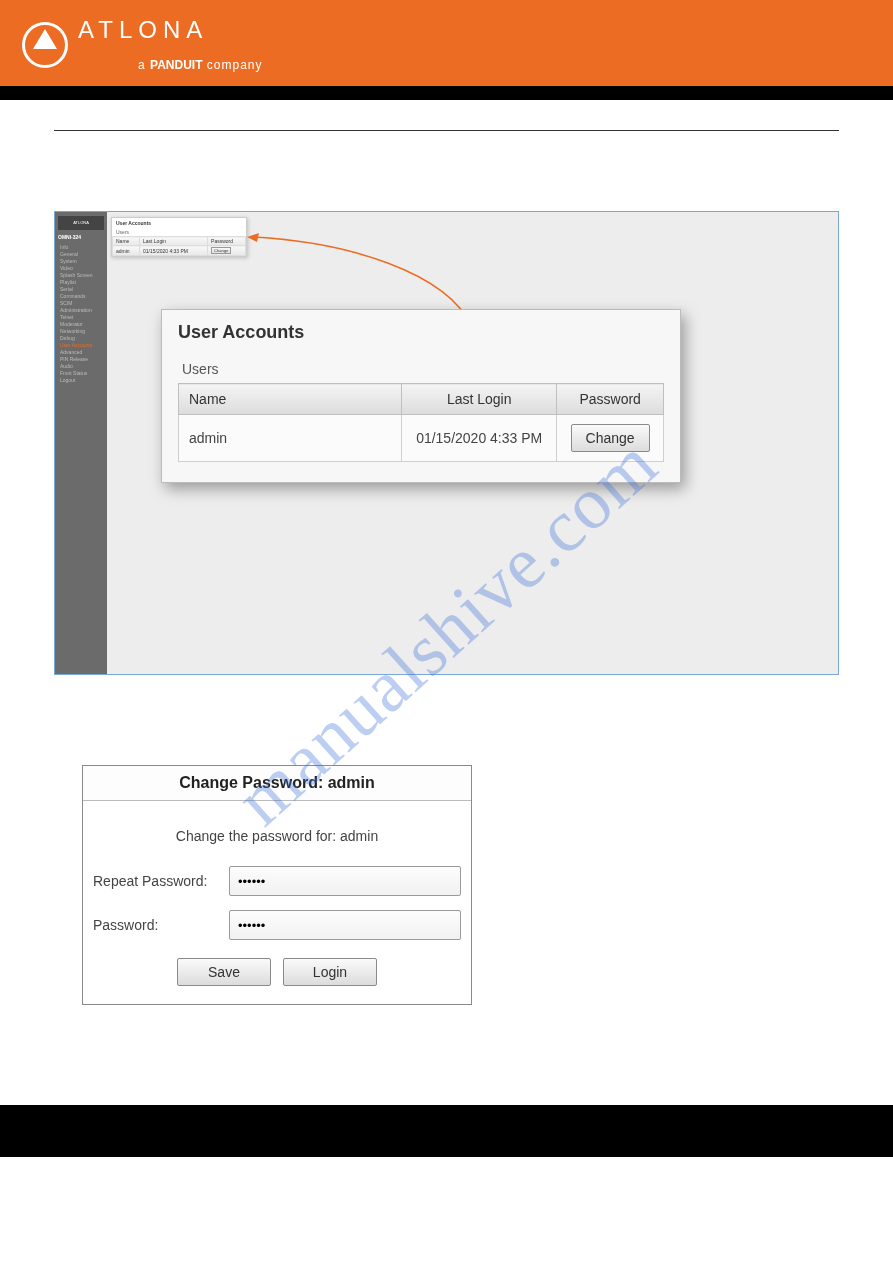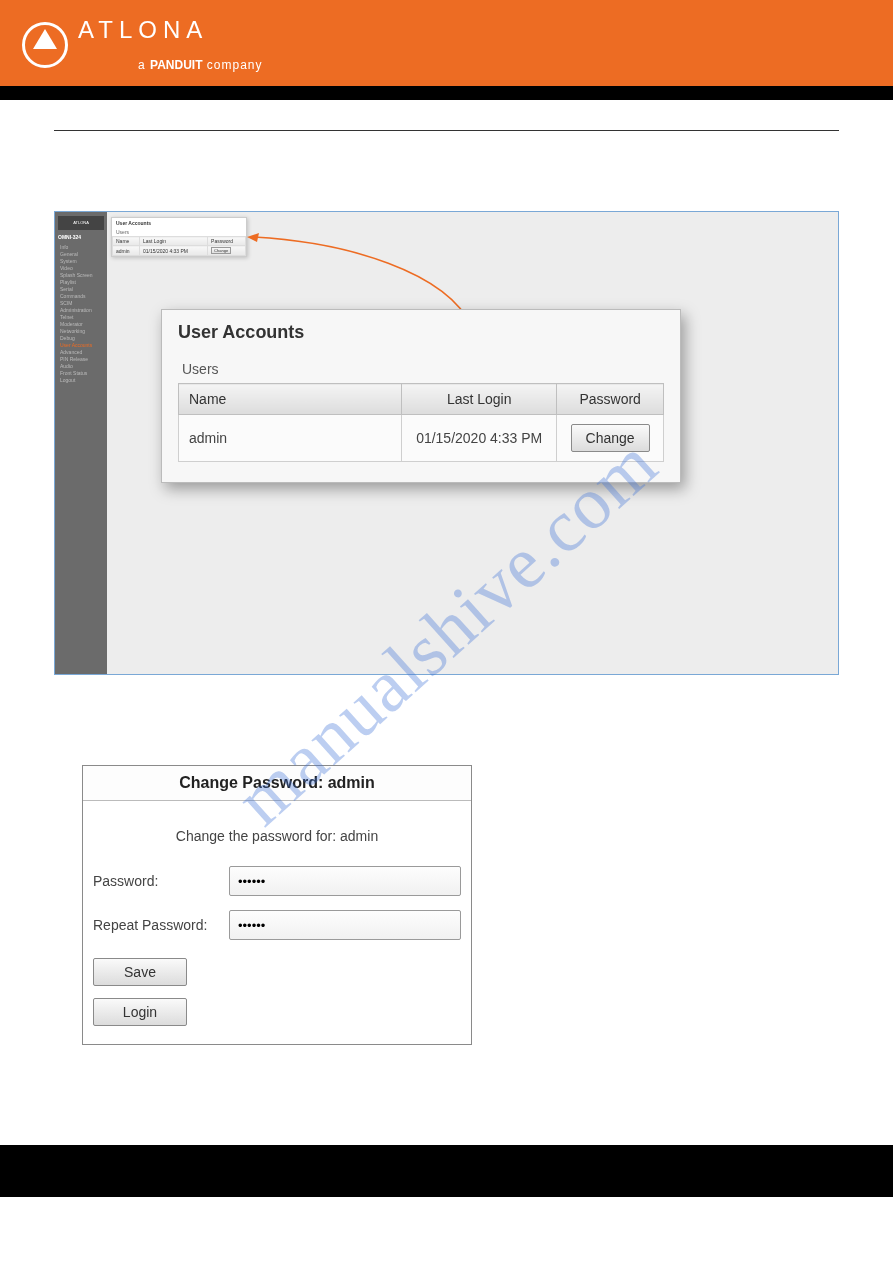--- a/index.html
+++ b/index.html
@@ -226,21 +226,20 @@
     border-radius:2px;
     padding:0 8px;
     font-size:13px;
     background:linear-gradient(#fdfdfd,#f1f1f1);
   }
   .dialog .btns {
     display:flex;
     justify-content:center;
     gap:12px;
     margin-top:18px;
-    flex-direction:column;
   }
   .dialog .btns .btn { width:94px; text-align:center; }
   .footer-black {
     background:#000;
     height:52px;
   }
   .watermark {
     position:fixed;
     top:0; left:0; width:893px; height:1263px;
     pointer-events:none;
@@ -354,25 +353,25 @@
     </div>
   </div>
 
   <div style="height:40px"></div>
 
   <div class="dialog">
     <div class="dlg-title">Change Password: admin</div>
     <div class="dlg-body">
       <div class="dlg-msg">Change the password for: admin</div>
       <div class="row">
-        <label>Password:</label>
+        <label>Repeat Password:</label>
         <input type="password" value="••••••" style="">
       </div>
       <div class="row">
-        <label>Repeat Password:</label>
+        <label>Password:</label>
         <input type="password" value="••••••" style="">
       </div>
       <div class="btns">
         <span class="btn">Save</span>
         <span class="btn">Login</span>
       </div>
     </div>
   </div>
 
 </div>

